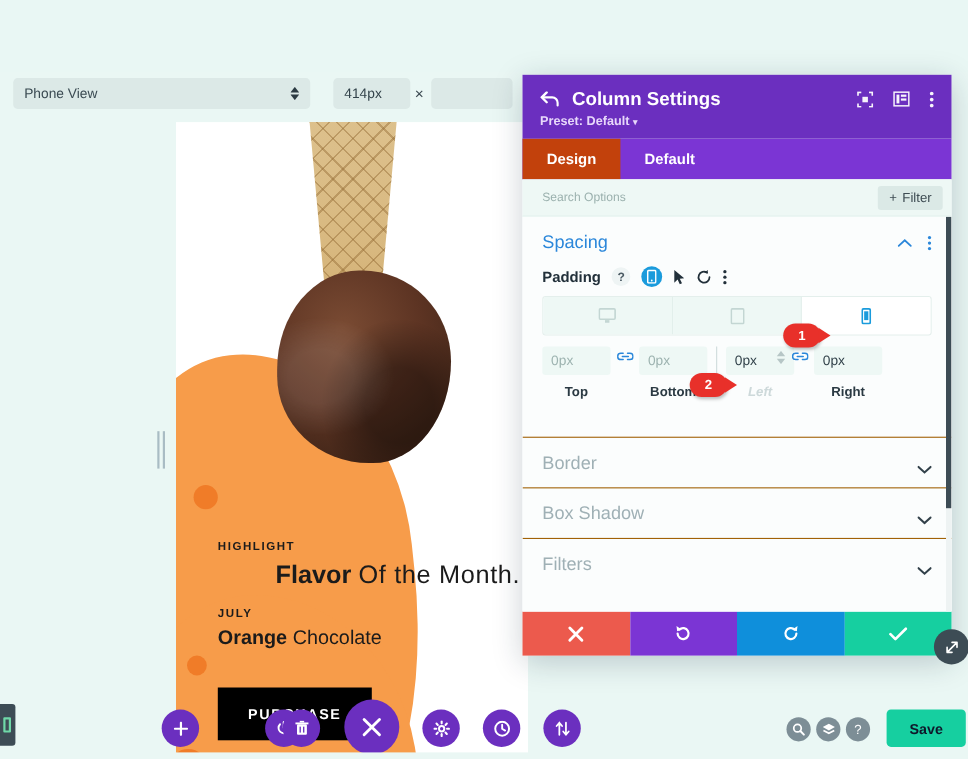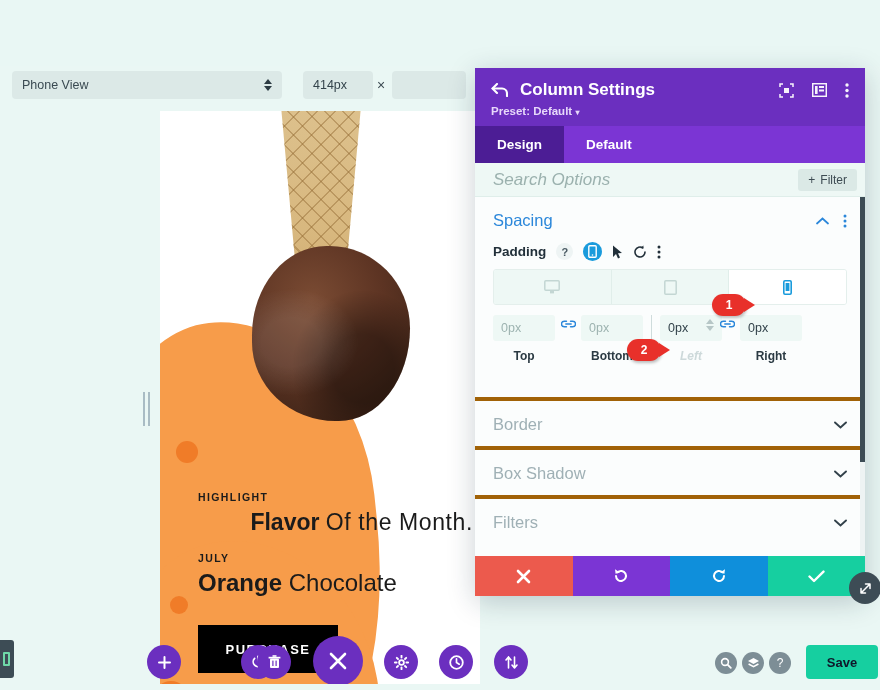--- a/index.html
+++ b/index.html
@@ -83,21 +83,21 @@
       radial-gradient(ellipse at 25% 55%, rgba(255,255,255,.10) 0 18%, transparent 40%),
       radial-gradient(ellipse at 70% 70%, rgba(0,0,0,.35) 0 20%, transparent 45%);
   }
 
   .copy { position: absolute; left: 38px; top: 380px; width: 275px; }
   .kicker { font-size: 10.5px; font-weight: bold; letter-spacing: 1.4px; color: #1b1b1b; }
   .headline { font-size: 23px; color: #1b1b1b; margin-top: 6px; white-space: nowrap; text-align: right; }
   .headline b { font-weight: bold; }
   .headline span { font-weight: normal; letter-spacing: .6px; }
   .kicker2 { font-size: 10.5px; font-weight: bold; letter-spacing: 1.4px; color: #1b1b1b; margin-top: 16px; }
-  .subhead { font-size: 24px; color: #1b1b1b; margin-top: 5px; }
+  .subhead { font-size: 18px; color: #1b1b1b; margin-top: 5px; }
   .subhead b { font-weight: bold; }
   .purchase {
     position: absolute; left: 38px; top: 514px; width: 140px; height: 48px;
     background: #000; color: #fff; font-size: 13px; font-weight: bold;
     letter-spacing: 1.5px; display: flex; align-items: center; justify-content: center;
   }
 
   
   .panel {
     position: absolute; left: 475px; top: 68px; width: 390px; height: 528px;
@@ -108,45 +108,45 @@
   .panel-title-row { display: flex; align-items: center; gap: 12px; }
   .back-arrow { color:#fff; font-size:17px; line-height:1; }
   .panel-title { color: #fff; font-size: 17px; font-weight: bold; }
   .head-icons { margin-left: auto; display: flex; align-items: center; gap: 18px; }
   .head-icons span { color: #fff; opacity: .95; display: flex; }
   .preset { color: #e7d8fa; font-size: 11.5px; font-weight: bold; margin-top: 5px; }
   .preset .car { font-size: 8px; }
 
   .tabs { display: flex; background: #7b35d4; }
   .tab { flex: 0 0 auto; padding: 11px 22px; color: #fff; font-size: 13.5px; font-weight: bold; }
-  .tab.active { background: #4c1d95; text-align: right; }
+  .tab.active { background: #c2410c; text-align: right; }
 
   .searchbar {
     display: flex; align-items: center; background: #eef8f5;
     border-bottom: 1px solid #dfeeea; padding: 6px 8px 6px 18px; height: 34px;
   }
-  .searchbar .ph { color: #9bb1ae; font-size: 17px; font-style: italic; }
+  .searchbar .ph { color: #9bb1ae; font-size: 11px; }
   .filter-btn {
     margin-left: auto; background: #dbe9e6; border-radius: 3px;
     padding: 4px 10px; font-size: 12px; color: #3d4b52; display:flex; gap:5px; align-items:center;
   }
 
   .panel-body { flex: 1; overflow: hidden; position: relative; background: #fbfdfd; }
   .scroll-track { position:absolute; right:0; top:0; width:5px; height:100%; background:#eef3f3; }
   .scroll-thumb { position:absolute; right:0; top:0; width:5px; height:265px; background:#3d4c55; }
 
   .section-head {
     display: flex; align-items: center; padding: 14px 18px 12px 18px;
   }
   .section-title { color: #2b87da; font-size: 16.5px; }
   .section-title.muted { color: #9fb0b5; }
   .sec-icons { margin-left: auto; display: flex; align-items: center; gap: 14px; color: #5b6b73; }
   .chev { font-size: 12px; }
 
-  .collapsed { border-top: 4px solid #a16207; }
+  .collapsed { border-top: 1px solid #a16207; align-items: flex-end; }
 
   .padding-row { display: flex; align-items: center; gap: 10px; padding: 0 18px 6px 18px; }
   .padding-label { font-size: 13.5px; font-weight: bold; color: #22303a; }
   .ic { display:flex; align-items:center; justify-content:center; }
   .ic.q { width:17px;height:17px;border-radius:50%;background:#eef4f4;color:#4a5a63;font-size:11px;font-weight:bold;}
   .ic.phone-on { width:19px;height:19px;border-radius:50%;background:#1a9bdc; }
 
   .device-tabs {
     display: flex; margin: 2px 18px 0 18px; border: 1px solid #e4efec; border-radius: 3px; overflow: hidden;
   }

